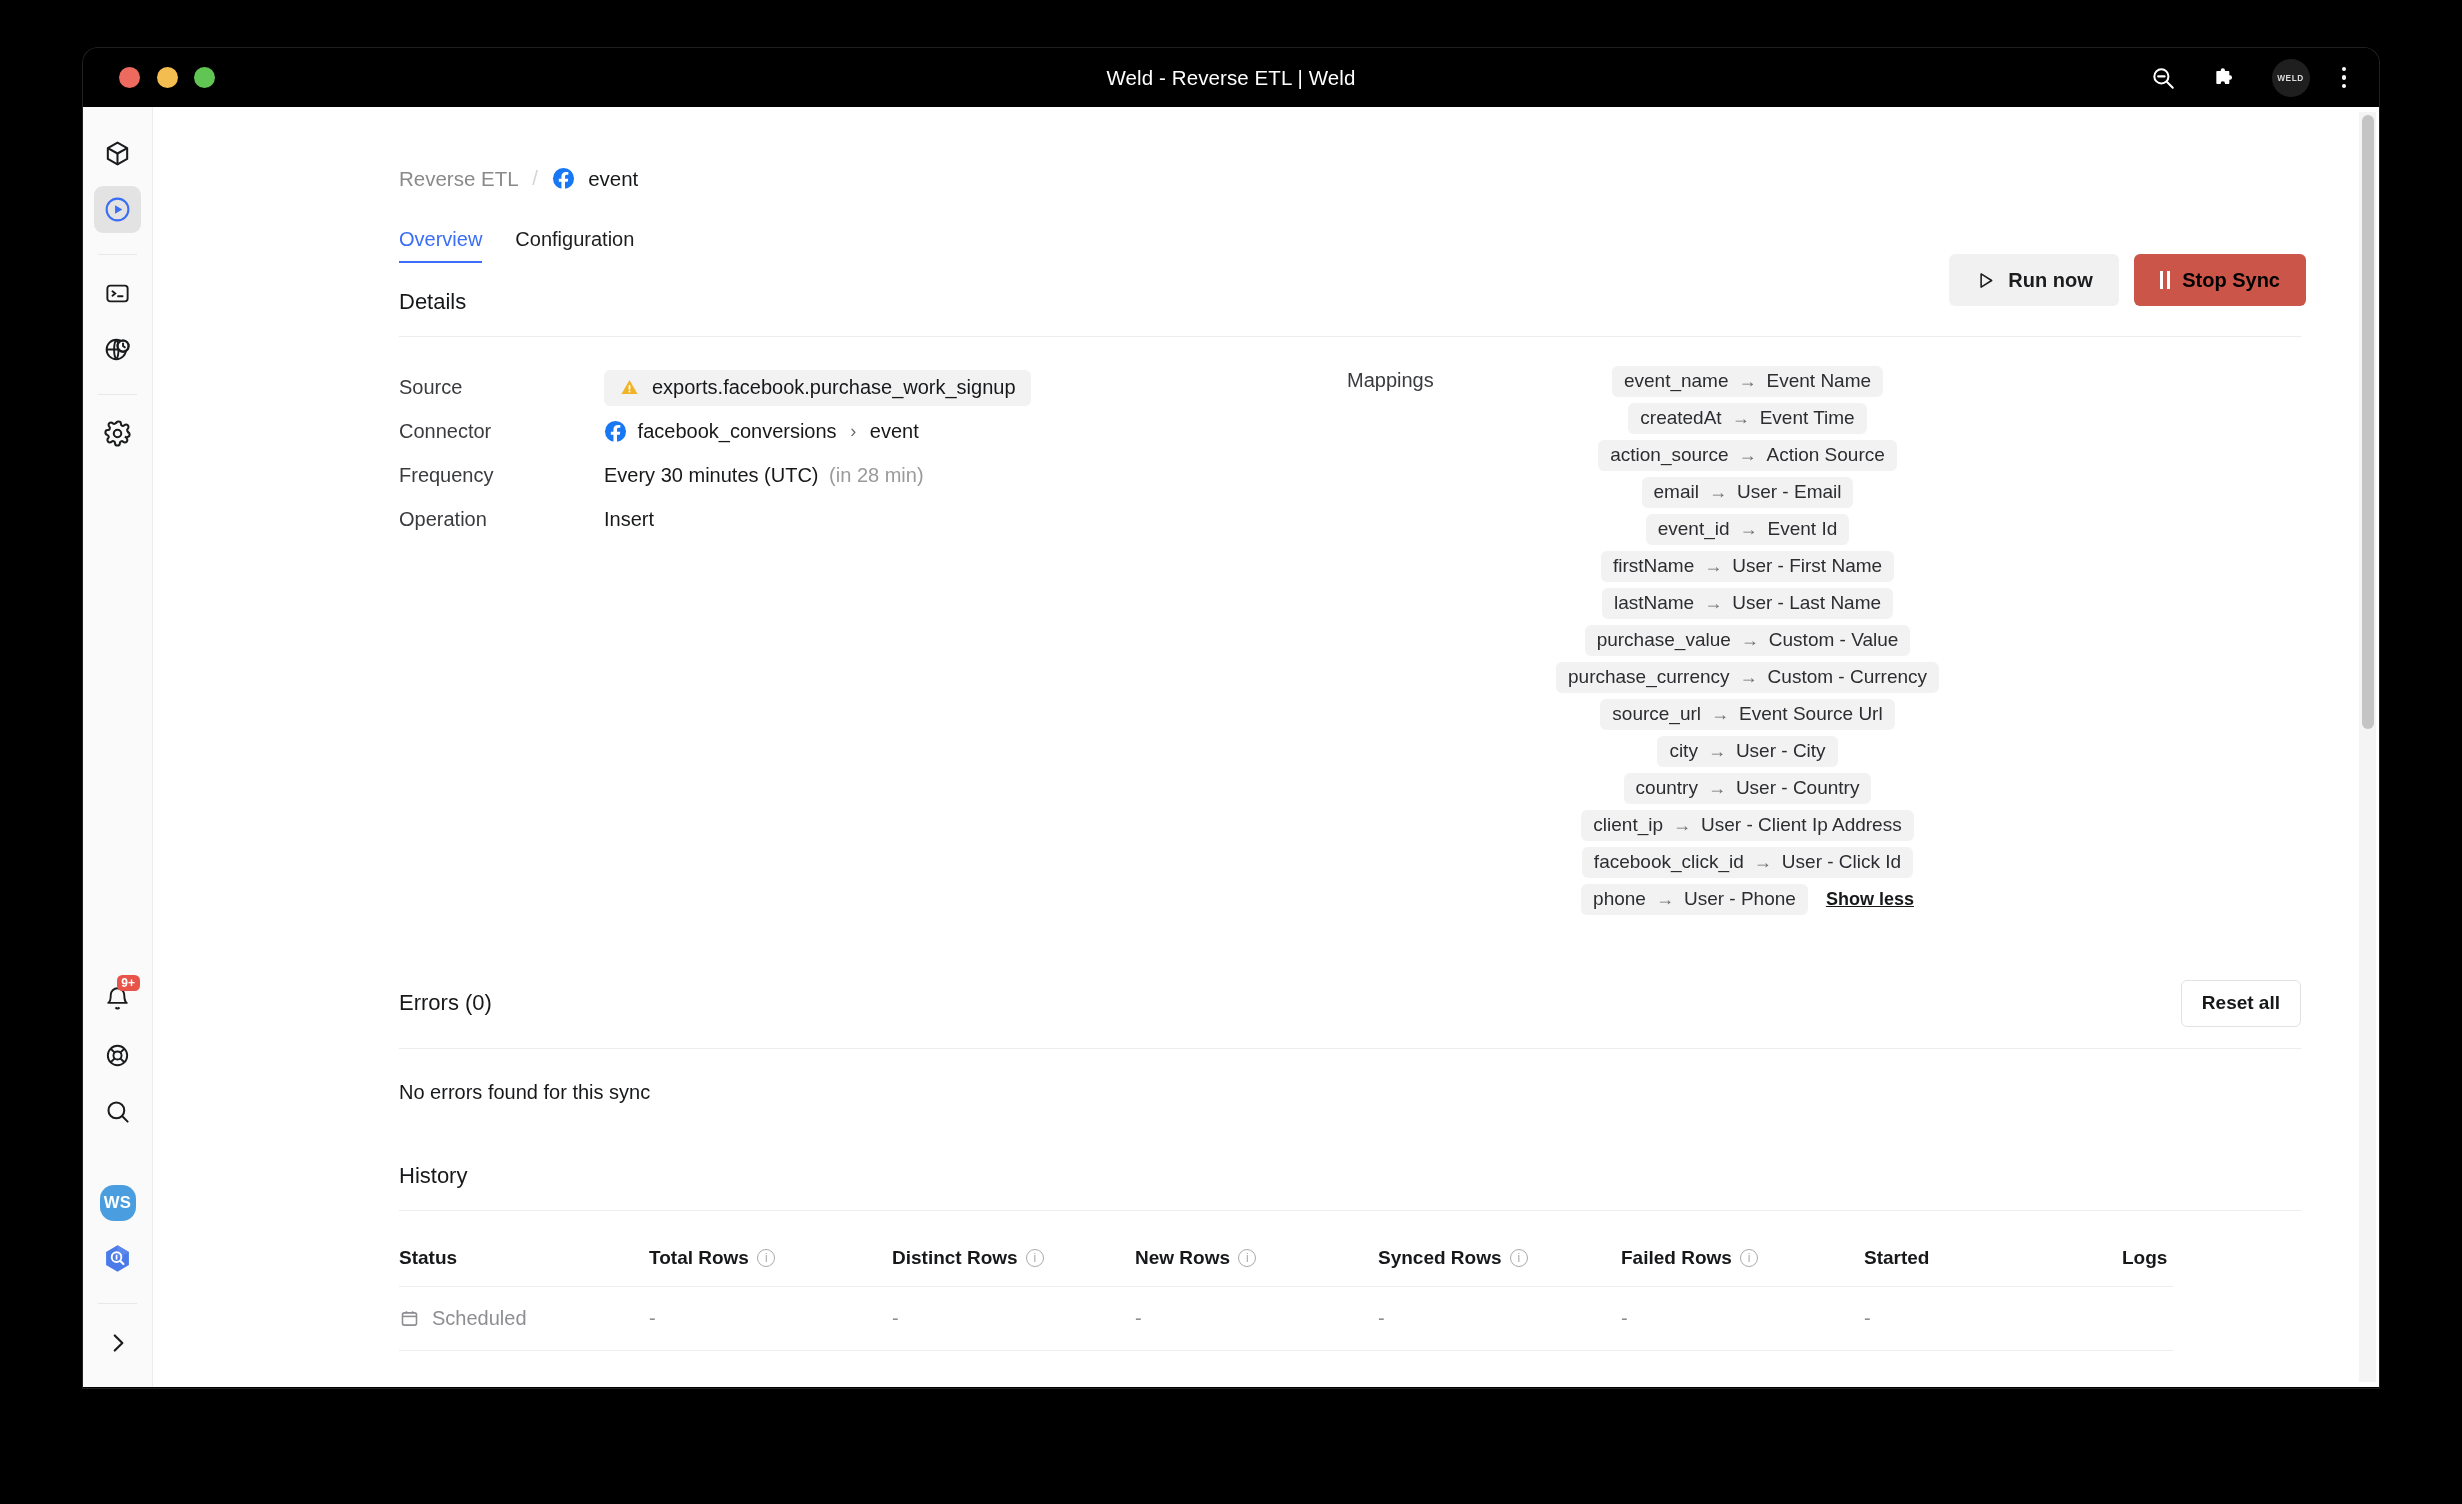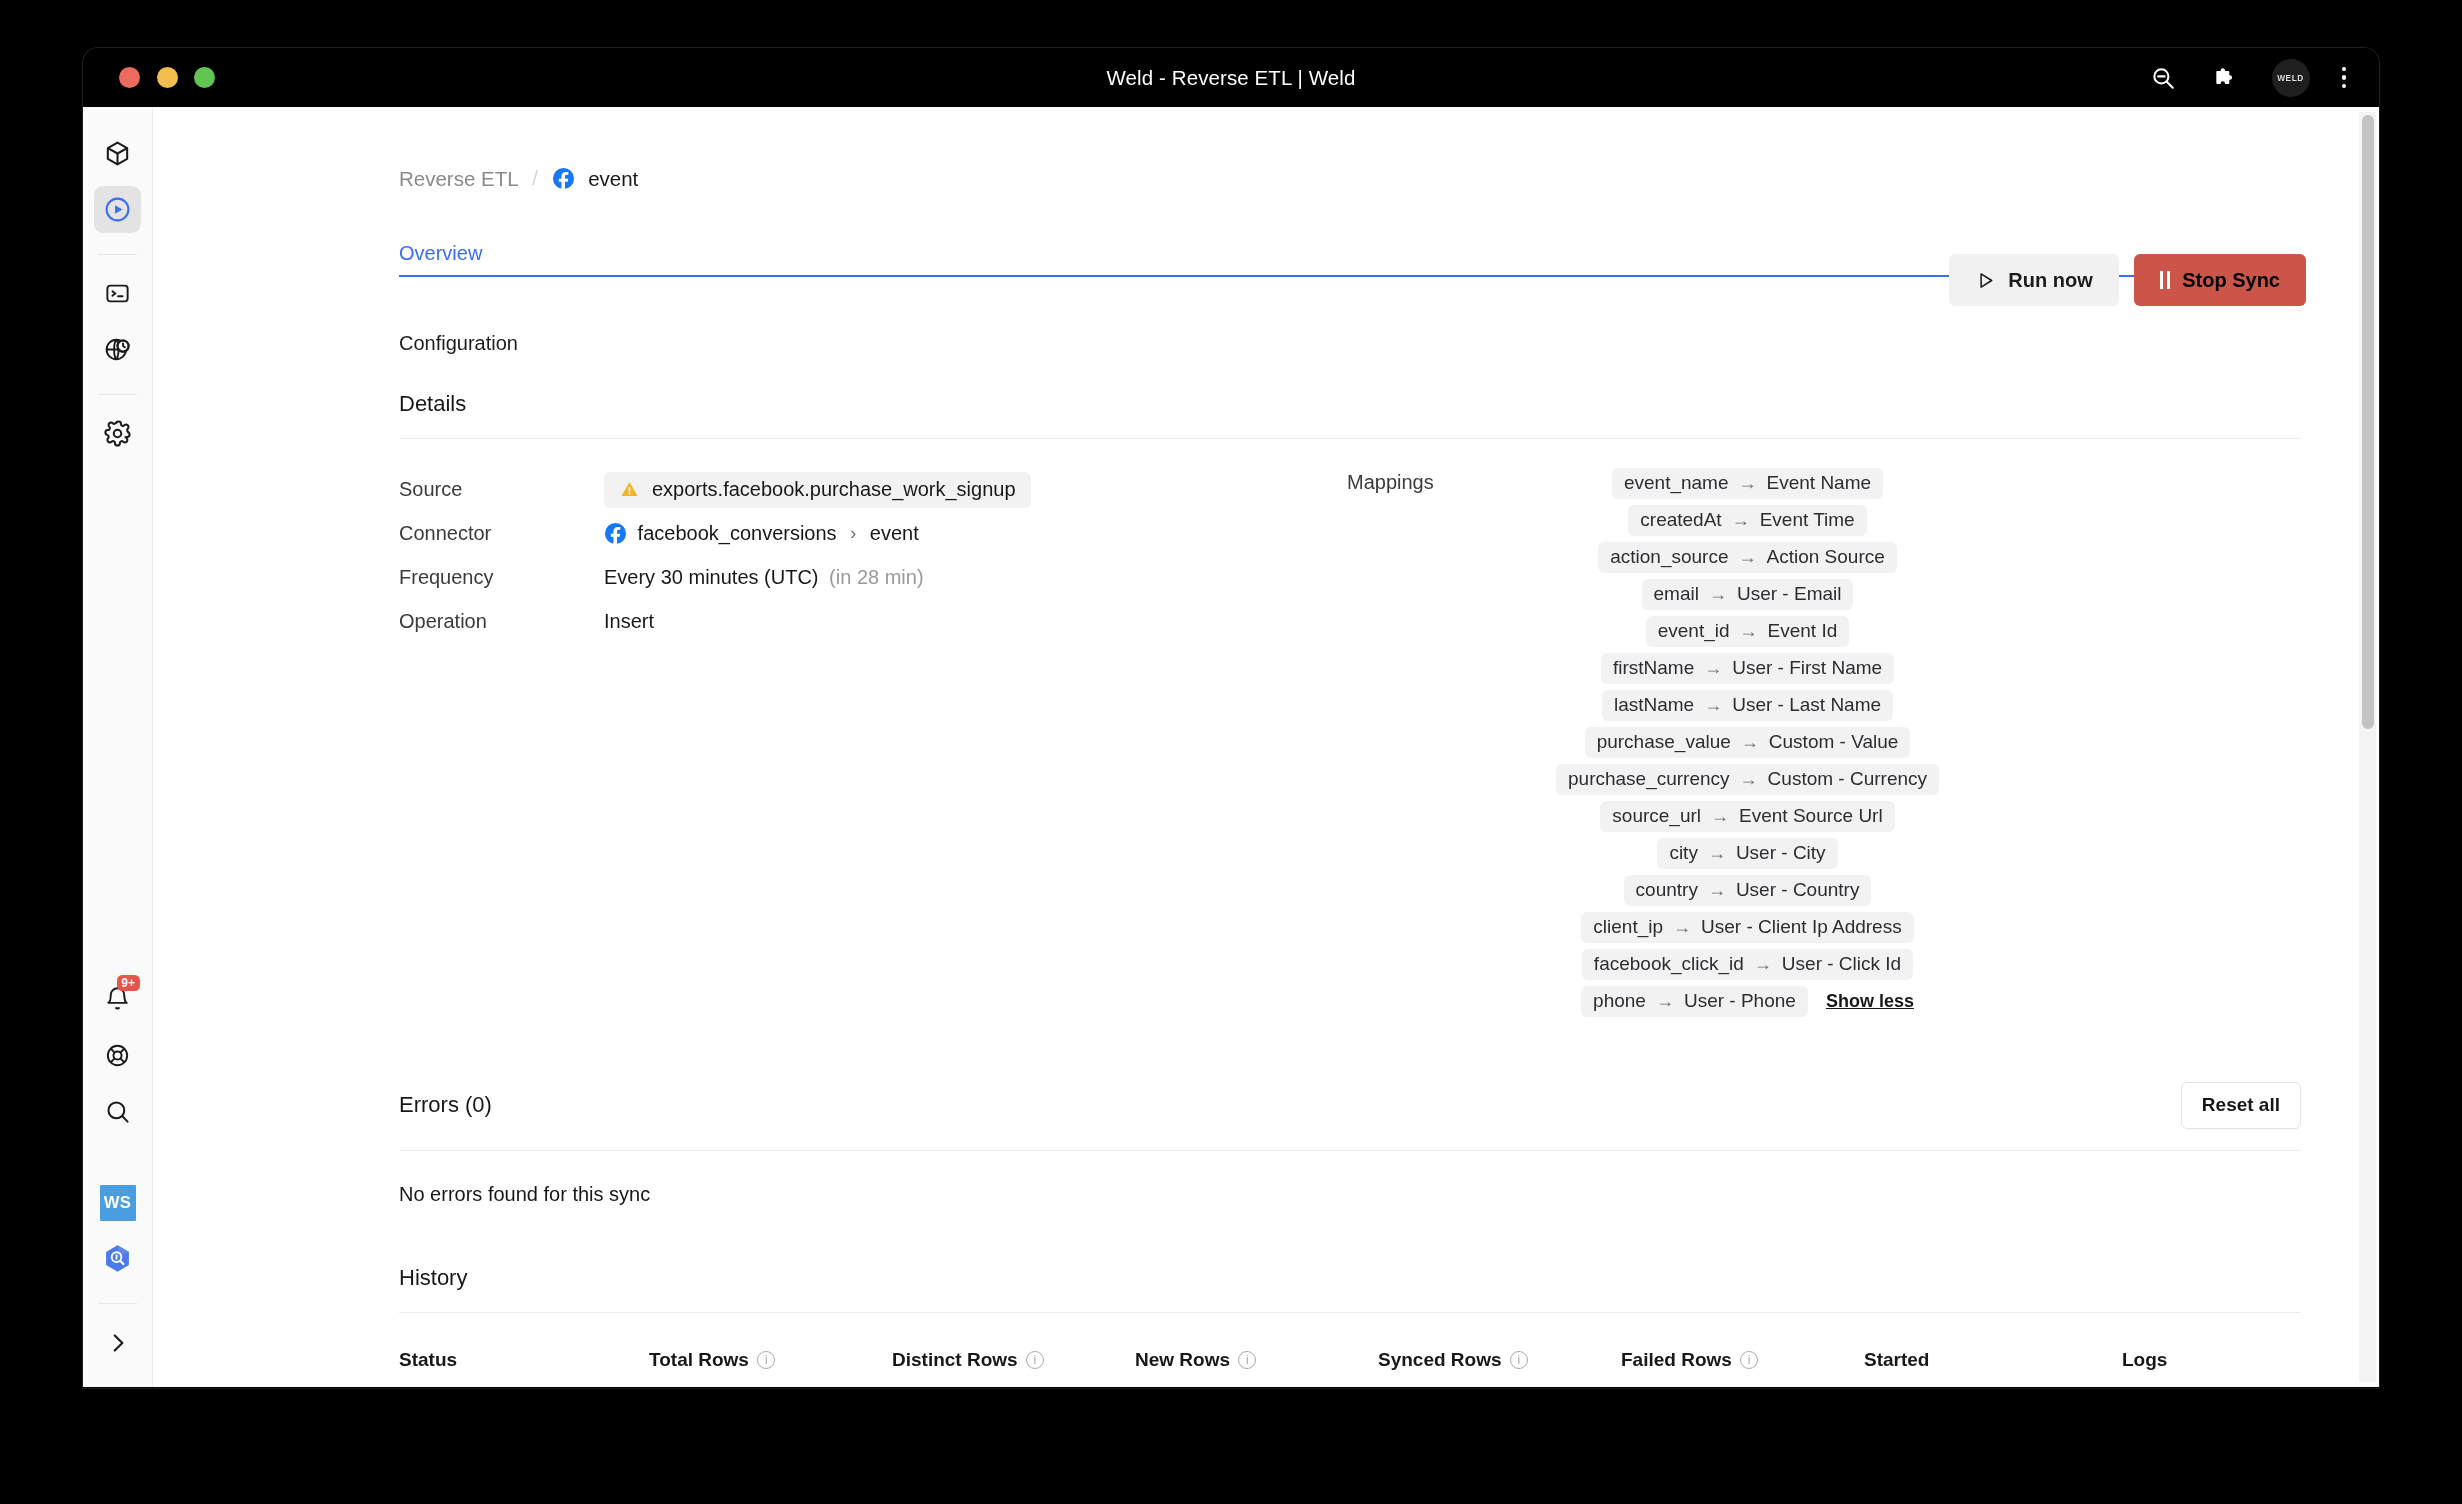--- a/index.html
+++ b/index.html
@@ -80,21 +80,21 @@
   .rail-sep { width: 39px; height: 0.8px; background: #e8e8e8; margin: 12px 0 15px; }
   .rail-spacer { flex: 1; }
   .badge {
     position: absolute; top: -1.5px; right: 1.5px;
     background: #e8534a; color: #fff;
     font-size: 12px; font-weight: bold;
     border-radius: 5.3px; padding: 0.8px 4.5px;
     line-height: 1.25;
   }
   .ws-tile {
-    width: 36px; height: 36px; border-radius: 1px;
+    width: 36px; height: 36px; border-radius: 14px;
     background: #4a9ee0;
     display: flex; align-items: center; justify-content: center;
     color: #fff; font-size: 16.7px; font-weight: bold; letter-spacing: 0.2px;
   }
 
   
   .content {
     flex: 1;
     position: relative;
     overflow: hidden;
@@ -114,21 +114,21 @@
     height: 52px; padding: 0 26px;
     border-radius: 6px; font-size: 20px; font-weight: bold;
     border: none; cursor: pointer;
     font-family: inherit;
   }
   .btn-run  { background: #f1f1f2; color: #1c1d1f; font-weight: bold; }
   .btn-stop { background: #cb5548; color: #000000; }
   .pause-bars { display: flex; gap: 4.5px; }
   .pause-bars i { width: 3px; height: 17.4px; background: #fff; display: block; }
 
-  .tabs { display: flex; gap: 55px; margin-top: 41px; flex-direction: column; }
+  .tabs { display: flex; gap: 33px; margin-top: 27px; }
   .tab { font-size: 20px; color: #1c1d1f; padding-bottom: 10px; cursor: pointer; }
   .tab.active { color: #3b6ef6; border-bottom: 2.3px solid #3b6ef6; font-weight: normal; }
 
   .sect-title { font-size: 22px; color: #17181a; margin-top: 26px; }
   .hr { height: 0.8px; background: #ededed; margin-top: 21px; }
 
   .detail-grid { display: flex; margin-top: 29px; }
   .col-left  { width: 948px; }
   .col-right { flex: 1; display: flex; }
 

